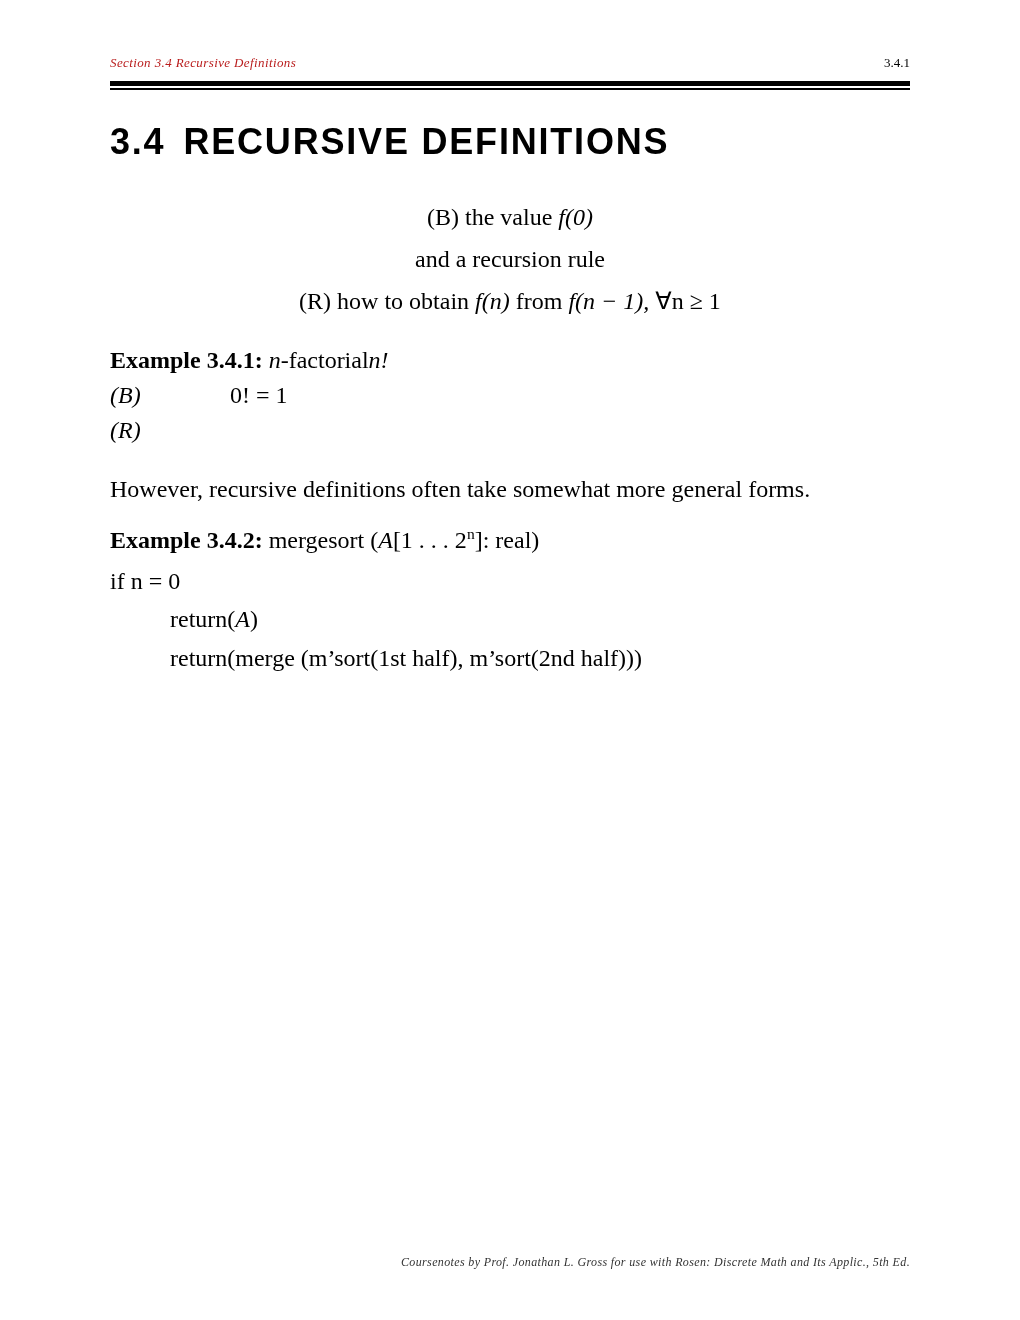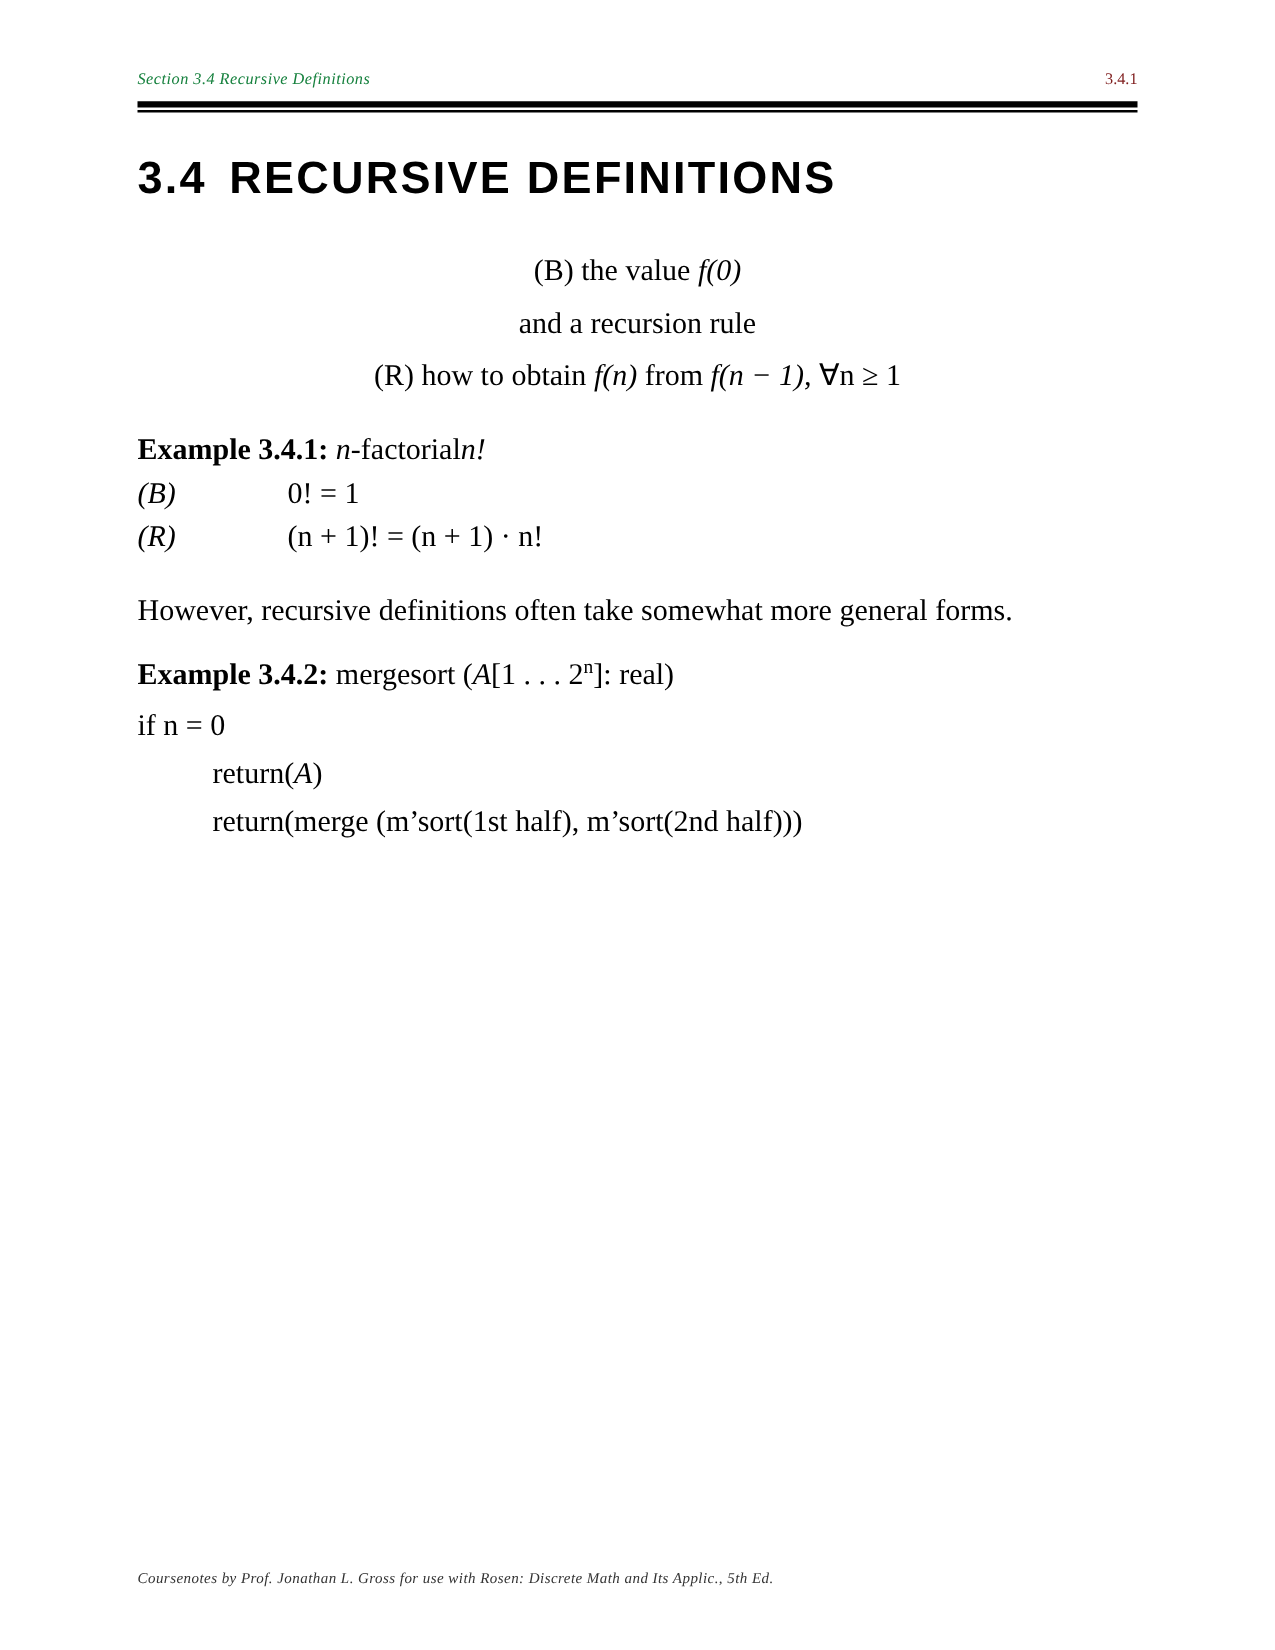--- a/index.html
+++ b/index.html
@@ -28,27 +28,27 @@
     .header {
       display: flex;
       justify-content: space-between;
       align-items: flex-start;
       margin-bottom: 10px;
     }
 
     .header-left {
       font-size: 13px;
       font-style: italic;
-      color: #15803d;
+      color: #b91c1c;
       letter-spacing: 0.03em;
     }
 
     .header-right {
       font-size: 13px;
-      color: #7f1d1d;
+      color: #000000;
     }
 
     
     .header-rule {
       margin-top: 8px;
       margin-bottom: 30px;
       position: relative;
       height: 10px;
     }
 
@@ -163,21 +163,21 @@
 
     
     .footer {
       position: absolute;
       bottom: 50px;
       left: 110px;
       right: 110px;
       font-size: 12px;
       font-style: italic;
       color: #333;
-      text-align: left;
+      text-align: right;
       letter-spacing: 0.03em;
     }
 
     
     sup {
       font-size: 0.65em;
       vertical-align: super;
     }
   </style>
 </head>
@@ -233,21 +233,20 @@
     <span class="math-col-left">
       <span class="math">(B)</span>
     </span>
     <span class="math-col-right">0! = 1</span>
   </div>
 
   <div class="math-line">
     <span class="math-col-left">
       <span class="math">(R)</span>
     </span>
-    <span class="math-col-right">(n + 1)! = (n + 1) · n!</span>
   </div>
 
   <div class="body-text" style="margin-top: 28px;">
     <span>However, recursive definitions often take somewhat more general forms.</span>
   </div>
 
   <div class="example-heading" style="margin-top: 10px;">
     <span class="example-label">Example 3.4.2:</span>
     <span>  </span>
     <span style="font-weight:normal;">

